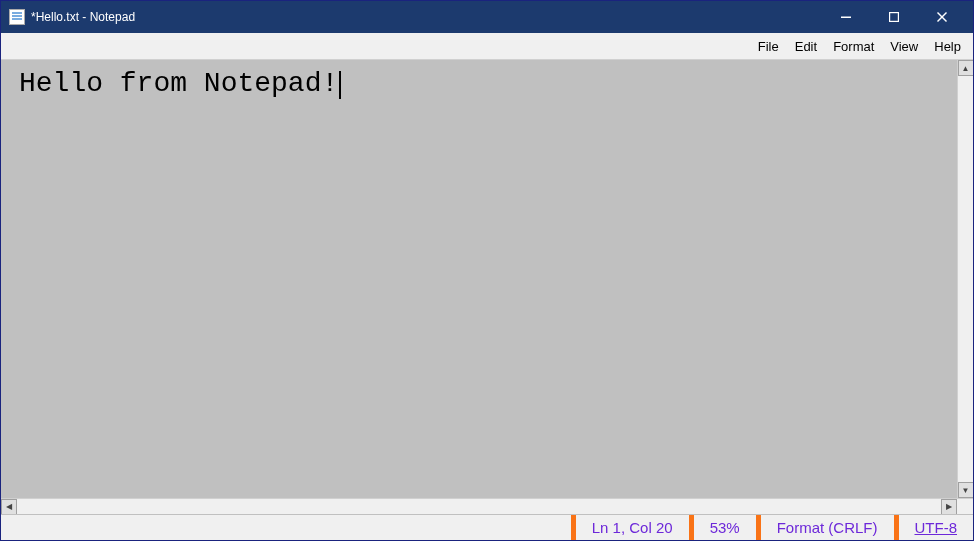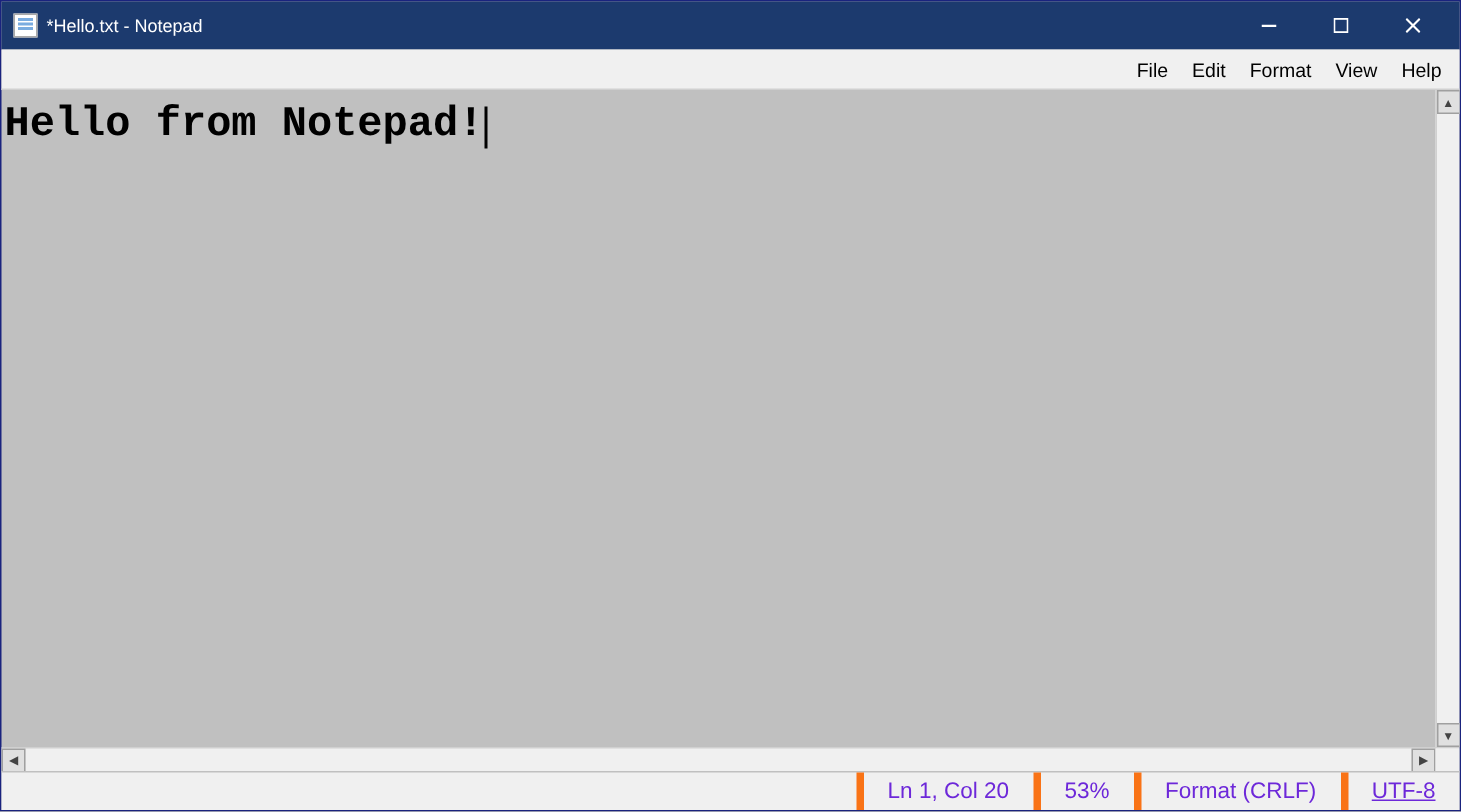--- a/index.html
+++ b/index.html
@@ -119,28 +119,27 @@
       font-family: 'Segoe UI', sans-serif;
       color: #000000;
       cursor: pointer;
       height: 22px;
       display: flex;
       align-items: center;
     }
 
     .text-content {
       flex: 1;
-      padding: 4px 2px;
+      padding: 4px 18px;
       font-family: 'Courier New', Courier, monospace;
       font-size: 28px;
       color: #000000;
       line-height: 1.4;
       white-space: pre-wrap;
       overflow: auto;
-      font-weight: bold;
     }
 
     .cursor {
       display: inline-block;
       width: 2px;
       height: 1em;
       background: #000;
       vertical-align: text-bottom;
       animation: blink 1s step-end infinite;
       margin-left: 1px;

